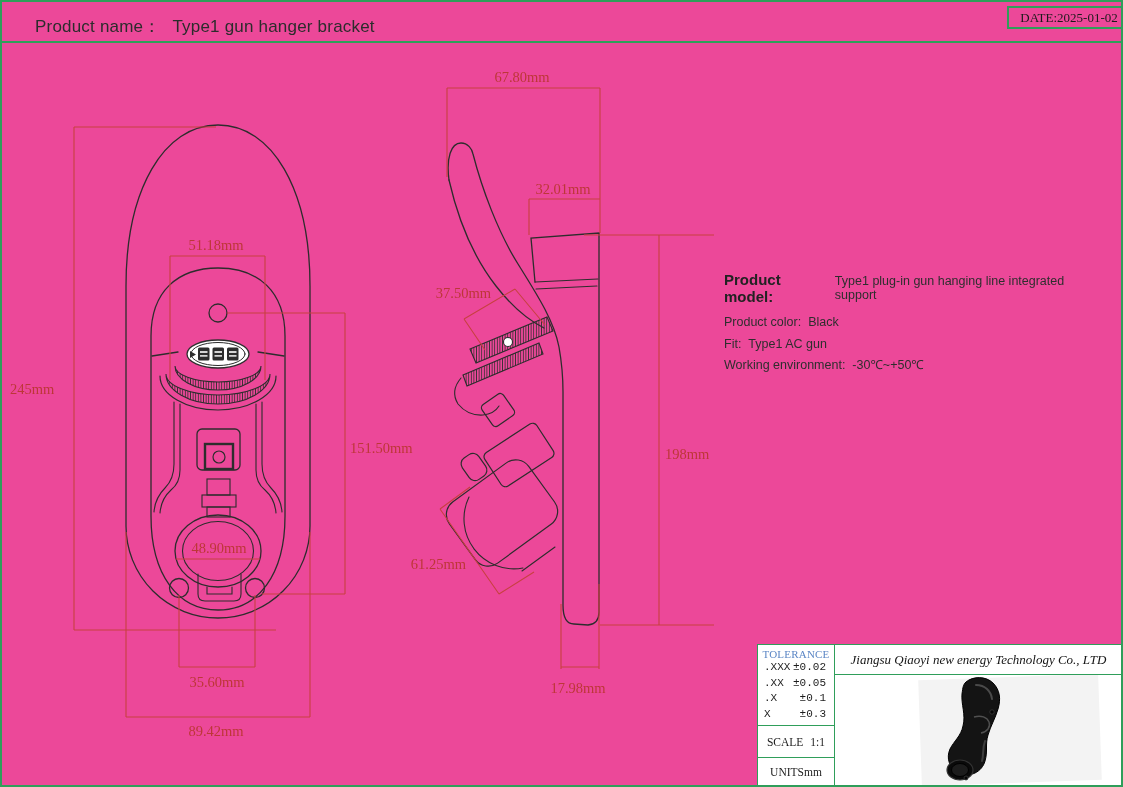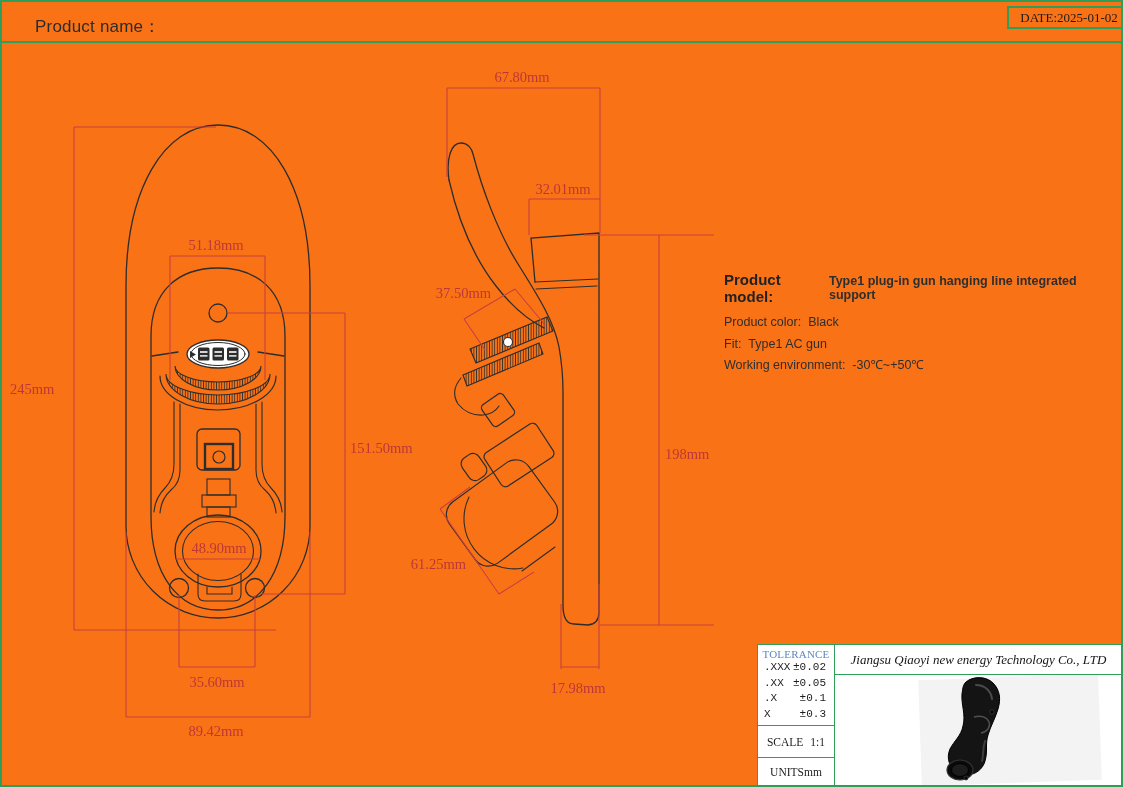--- a/index.html
+++ b/index.html
@@ -1,30 +1,30 @@
 <!DOCTYPE html>
 <html><head>
 <meta charset="utf-8">
 <style>
   html,body{margin:0;padding:0;background:#ffffff;}
-  #page{position:relative;width:1123px;height:787px;background:#f97316;overflow:hidden;
+  #page{position:relative;width:1123px;height:787px;background:#ec4899;overflow:hidden;
         font-family:"Liberation Sans",sans-serif;box-sizing:border-box;border:2px solid #2f9e5a;}
   
   #title-bar{position:absolute;left:33px;top:13px;display:flex;align-items:baseline;gap:12px;}
   .title-label{font-size:17px;color:#2c2c2c;letter-spacing:.2px;}
   .title-value{font-size:17px;color:#2c2c2c;letter-spacing:.2px;}
   #title-rule{position:absolute;left:0;top:39px;width:1119px;height:0;border-top:2px solid #2f9e5a;}
   #date-box{position:absolute;left:1005px;top:4px;width:124px;height:23px;border:2px solid #2f9e5a;
             display:flex;align-items:center;justify-content:center;
             font-family:"Liberation Serif","DejaVu Serif",serif;font-size:13px;color:#1b1b1b;box-sizing:border-box;}
   
   #specs{position:absolute;left:722px;top:221px;width:370px;color:#2e2e2e;}
   #spec-model{display:flex;align-items:baseline;margin-bottom:7px;}
   .spec-model-label{font-size:15px;font-weight:bold;color:#222;margin-top:48px;}
-  .spec-model-value{font-size:12.5px;margin-left:7px;font-weight:bold;}
+  .spec-model-value{font-size:12.5px;margin-left:7px;}
   .spec-row{display:flex;align-items:baseline;line-height:21.5px;}
   .spec-label{font-size:12.5px;}
   .spec-value{font-size:12.5px;margin-left:7px;}
   
   .tbox{position:absolute;border:1.6px solid #2f9e5a;box-sizing:border-box;background:#fff;}
   #tol-box{left:755px;top:642px;width:78px;height:143px;}
   #tol-title{font-family:"Liberation Serif","DejaVu Serif",serif;font-size:11px;color:#5b86c5;
              text-align:center;margin-top:3px;letter-spacing:.2px;}
   .tol-row{display:flex;justify-content:space-between;padding:0 8px 0 6px;
            font-family:Liberation Mono, monospace;font-size:11px;color:#1c1c1c;line-height:15.5px;}
@@ -38,20 +38,21 @@
   #drawing{position:absolute;left:0;top:0;}
   .dimtext{font-family:"Liberation Serif","DejaVu Serif",serif;font-size:14.5px;fill:#bd3737;}
 </style>
 </head>
 <body>
 
 <div id="page">
 
   <div id="title-bar">
     <span class="title-label">Product name：</span>
+    <span class="title-value">Type1 gun hanger bracket</span>
   </div>
   <div id="title-rule"></div>
   <div id="date-box">
     <span>DATE:2025-01-02</span>
   </div>
 
   <svg id="drawing" width="1123" height="787" viewBox="0 0 1123 787">
     <defs>
       <pattern id="hatchV" patternUnits="userSpaceOnUse" width="2.6" height="12">
         <path d="M1.3 0 V12" stroke="#2d2d2d" stroke-width="0.85"></path>

